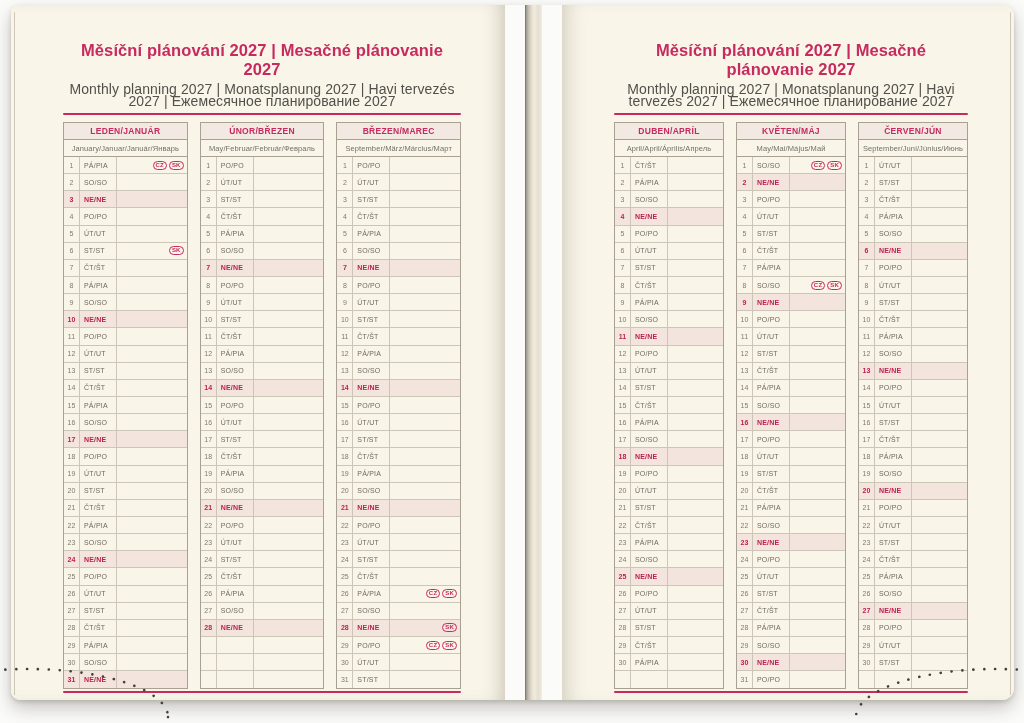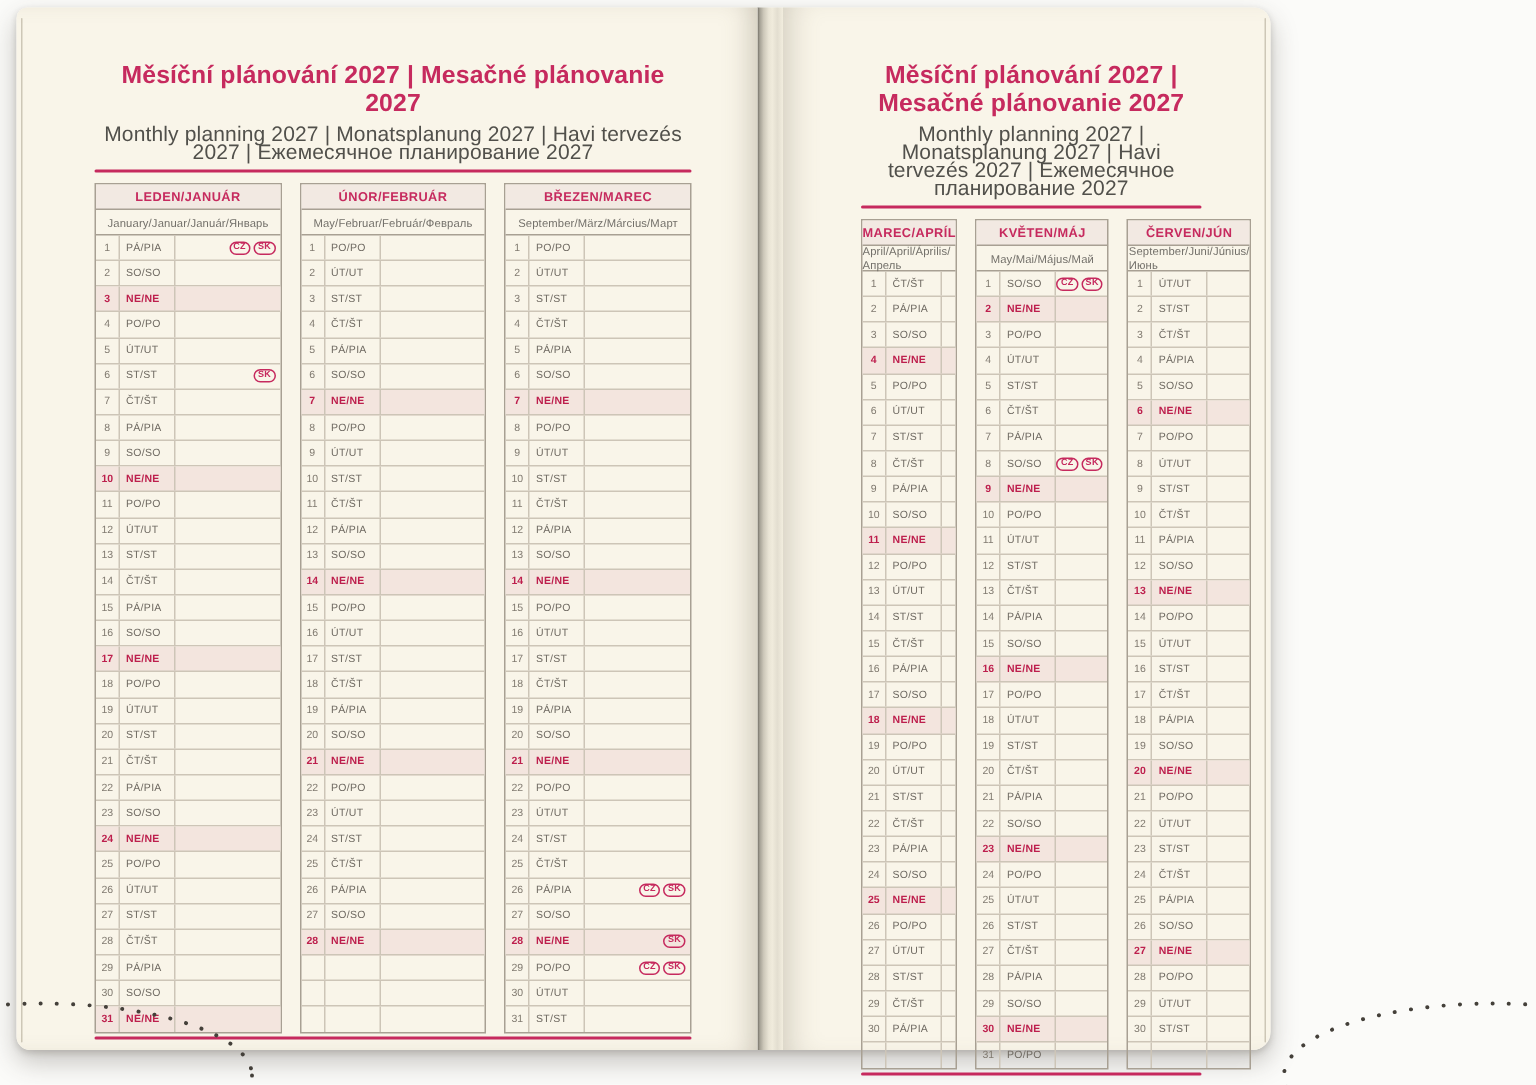--- a/index.html
+++ b/index.html
@@ -4,23 +4,24 @@
 <style>
   * { margin:0; padding:0; box-sizing:border-box; }
   html,body { width:1024px; height:723px; }
   body {
     font-family:"Liberation Sans","DejaVu Sans",sans-serif;
     background:#fbfbf9;
   }
   .stage { position:relative; width:1024px; height:723px; overflow:hidden; background:#fbfbf9; }
 
   .book {
-    position:absolute; left:11px; top:5px; width:836px; height:695px;
+    position:absolute; left:11px; top:5px; width:1003px; height:695px;
     display:flex; box-shadow:0 8px 18px rgba(60,55,45,.28), 0 2px 4px rgba(60,55,45,.18);
     border-radius:7px 11px 12px 9px;
+    gap:20px;
   }
   .page { position:relative; background:var(--page-bg,#f9f5e9); }
   .page-left  { width:494px; border-radius:7px 0 0 9px;
                 box-shadow:inset -14px 0 20px -12px rgba(110,100,80,.38); }
   .page-right { flex:1; border-radius:0 11px 12px 0;
                 box-shadow:inset 16px 0 22px -14px rgba(110,100,80,.33); }
   .page-left::after, .page-right::after {
     content:""; position:absolute; top:7px; bottom:5px; width:1px;
     background:rgba(140,130,108,.40); border-radius:1px;
   }
@@ -265,21 +266,21 @@
                 </div>
                 <div class="drow sunday">
                   <div class="dnum">31</div>
                   <div class="ddow">NE/NE</div>
                   <div class="dnotes"></div>
                 </div>
               </div>
   </div>
 
   <div class="month">
-    <div class="mh1">ÚNOR/FEBRUÁR</div>
+    <div class="mh1">ÚNOR/BŘEZEN</div>
     <div class="mh2">May/Februar/Február/Февраль</div>
     <div class="mgrid">
                 <div class="drow">
                   <div class="dnum">1</div>
                   <div class="ddow">PO/PO</div>
                   <div class="dnotes"></div>
                 </div>
                 <div class="drow">
                   <div class="dnum">2</div>
                   <div class="ddow">ÚT/UT</div>
@@ -609,21 +610,21 @@
 
     <div class="spine"></div>
 
     <div class="page page-right">
       <div class="content">
         <h1 class="title">Měsíční plánování 2027 | Mesačné plánovanie 2027</h1>
         <div class="subtitle">Monthly planning 2027 | Monatsplanung 2027 | Havi tervezés 2027 | Ежемесячное планирование 2027</div>
         <div class="rule top-rule"></div>
         <div class="months">
   <div class="month">
-    <div class="mh1">MAREC/APRÍL</div>
+    <div class="mh1">DUBEN/APRÍL</div>
     <div class="mh2">April/April/Április/Апрель</div>
     <div class="mgrid">
                 <div class="drow">
                   <div class="dnum">1</div>
                   <div class="ddow">ČT/ŠT</div>
                   <div class="dnotes"></div>
                 </div>
                 <div class="drow">
                   <div class="dnum">2</div>
                   <div class="ddow">PÁ/PIA</div>

